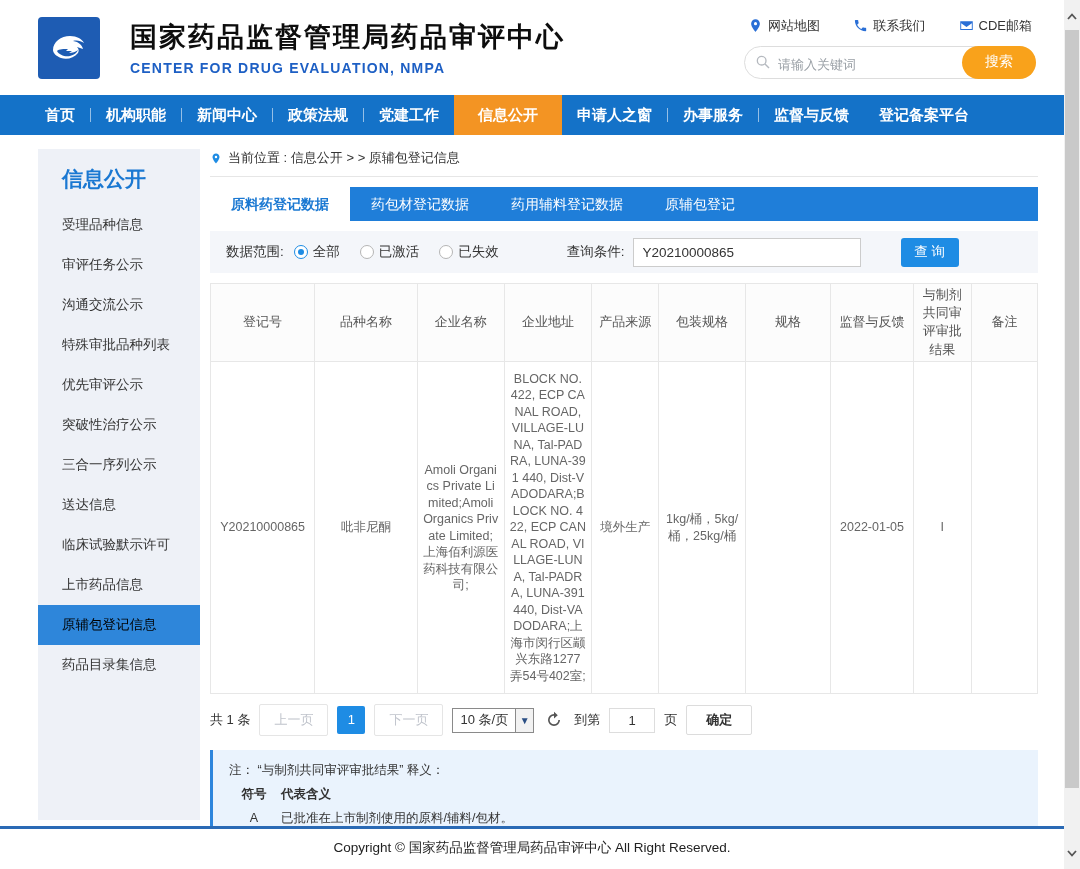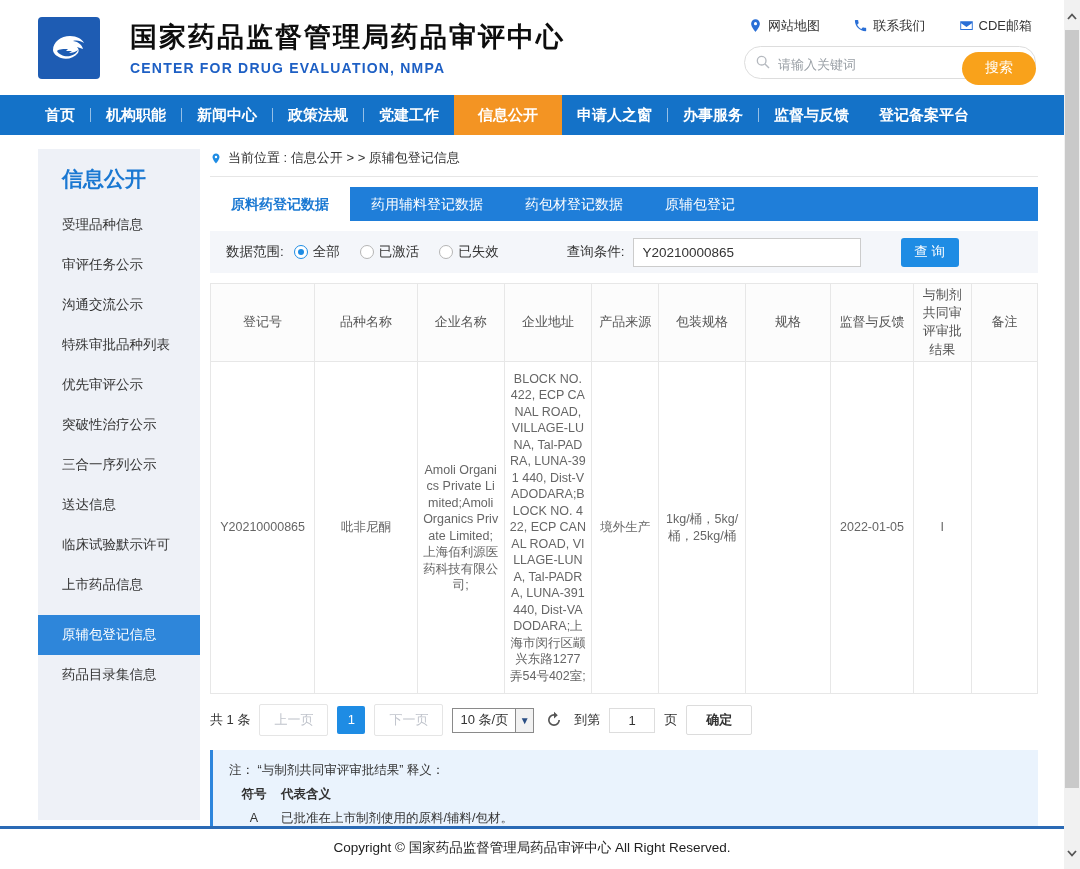--- a/index.html
+++ b/index.html
@@ -25,34 +25,34 @@
   .cn-title { font-size:27px; font-weight:bold; color:#0d0d0d; letter-spacing:2px; }
   .en-title { font-size:14px; font-weight:bold; color:#1d5fc4; letter-spacing:1.2px; margin-top:5px; }
   .top-right { margin-left:auto; margin-right:28px; width:292px; display:flex; flex-direction:column; gap:11px; }
   .quick-links { display:flex; justify-content:space-between; font-size:13px; color:#333; padding:0 4px; }
   .qlink { display:flex; align-items:center; gap:5px; cursor:pointer; }
   .qlink svg { width:15px; height:15px; fill:#2a6fd6; }
   .searchbar { position:relative; height:33px; }
   .search-input { width:100%; height:33px; border:1px solid #ddd; border-radius:17px; padding:4px 80px 0 33px; font-size:13px; color:#555; outline:none; }
   .search-input::placeholder { color:#9aa0a6; }
   .search-icon { position:absolute; left:11px; top:8px; width:16px; height:16px; }
-  .search-btn { position:absolute; right:0; top:6px; height:33px; width:74px; border:none; border-radius:17px; background:#f9a21b; color:#fff; font-size:14px; cursor:pointer; font-family:Liberation Mono, monospace; }
+  .search-btn { position:absolute; right:0; top:0; height:33px; width:74px; border:none; border-radius:17px; background:#f9a21b; color:#fff; font-size:14px; cursor:pointer; font-family:Liberation Mono, monospace; }
 
   
   .navbar { height:40px; background:#1472c8; display:flex; align-items:center; padding-left:30px; flex-shrink:0; }
   .nav-item { color:#fff; font-size:15px; font-weight:bold; padding:0 15px; height:40px; line-height:40px; cursor:pointer; white-space:nowrap; }
   .nav-item.active { background:#f39423; padding:0 24px; }
   .nav-sep { width:1px; height:14px; background:rgba(255,255,255,.55); flex-shrink:0; }
 
   
   .content-wrap { flex:1; display:flex; padding:14px 26px 6px 38px; min-height:0; }
   .sidebar { width:162px; flex-shrink:0; background:#eef1f7; padding-top:16px; }
   .sidebar-title { color:#1a78d2; font-size:21px; font-weight:bold; padding-left:24px; margin-bottom:12px; }
   .side-item { height:40px; line-height:40px; padding-left:24px; font-size:13.5px; color:#333; cursor:pointer; white-space:nowrap; }
-  .side-item.active { background:#2e86da; color:#ffffff;margin-top:10px; }
+  .side-item.active { background:#2e86da; color:#000000; }
 
   .content { flex:1; margin-left:10px; display:flex; flex-direction:column; min-width:0; }
   .breadcrumb { display:flex; align-items:center; gap:6px; font-size:13px; color:#333; padding-bottom:9px; border-bottom:1px solid #e6e6e6; }
   .pin-icon svg { width:12px; height:15px; fill:#1e8ce4; display:block; }
 
   .tabs { margin-top:10px; height:34px; background:#1f7ed9; display:flex; }
   .tab { padding:0 21px; line-height:34px; color:#fff; font-size:14px; cursor:pointer; white-space:nowrap; }
   .tab.active { background:#fff; color:#1a78d2; font-weight:bold; }
 
   .filterbar { margin-top:10px; height:42px; background:#f4f6fa; display:flex; align-items:center; font-size:13.5px; color:#333; padding:0 16px; flex-shrink:0; }
@@ -182,22 +182,22 @@
           <span class="pin-icon">
             <svg viewBox="0 0 24 24">
                 <path d="M12 2C8.1 2 5 5.1 5 9c0 5.2 7 13 7 13s7-7.8 7-13c0-3.9-3.1-7-7-7zm0 9.5A2.5 2.5 0 1 1 12 6.5a2.5 2.5 0 0 1 0 5z"></path>
               </svg>
           </span>
           <span>当前位置 : 信息公开 &gt; &gt; 原辅包登记信息</span>
         </div>
 
         <div class="tabs">
           <span class="tab active">原料药登记数据</span>
+          <span class="tab">药包材登记数据</span>
           <span class="tab">药用辅料登记数据</span>
-          <span class="tab">药包材登记数据</span>
           <span class="tab">原辅包登记</span>
         </div>
 
         <div class="filterbar">
           <span>数据范围:</span>
           <span class="radio-group">
             <span class="radio checked">
               <span class="radio-circle"></span>
               <span>全部</span>
             </span>

